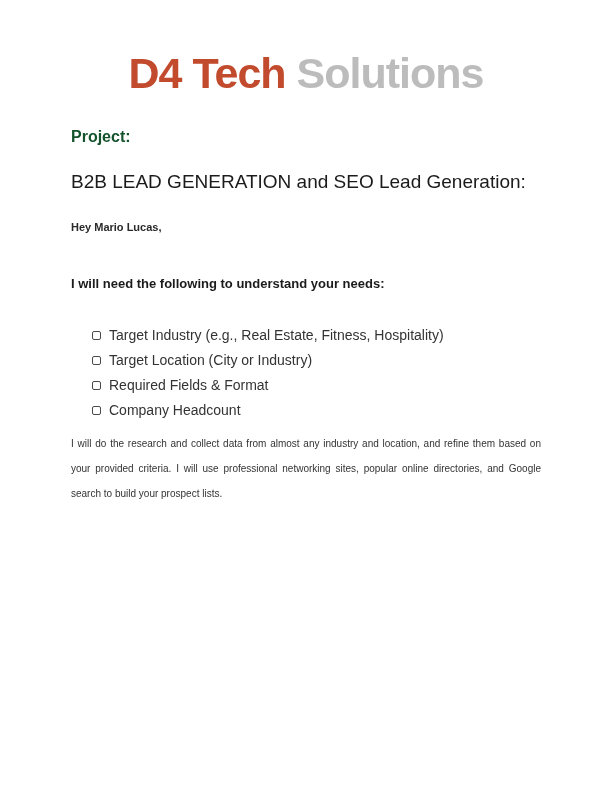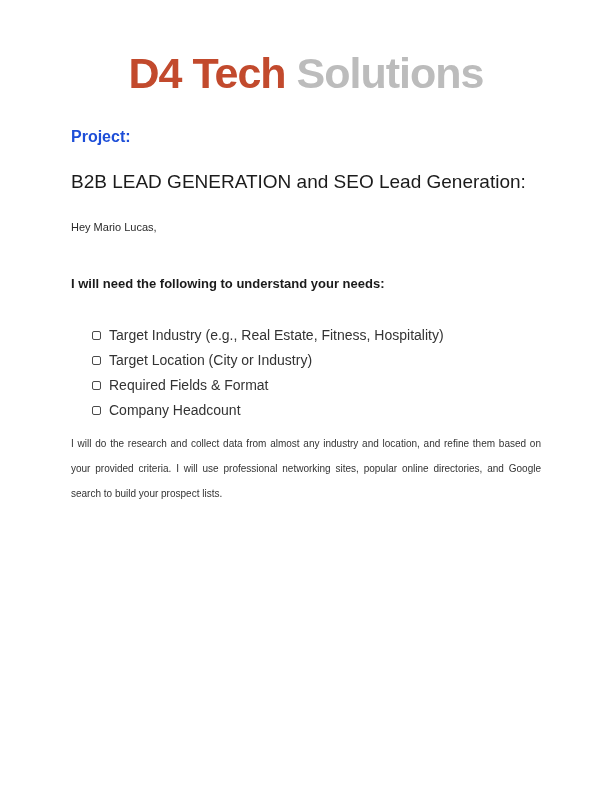--- a/index.html
+++ b/index.html
@@ -26,37 +26,37 @@
     white-space: nowrap;
   }
   .content {
     padding: 0 71px;
   }
   .h-project {
     margin: 30px 0 0 0;
     font-size: 16px;
     line-height: 19px;
     font-weight: bold;
-    color: #1d4ed8;
+    color: #14532d;
   }
   .h-sub {
     margin: 28px 0 0 0;
     font-size: 19px;
     line-height: 16px;
     font-weight: normal;
     color: #1b1b1b;
   }
   .letter {
     margin-top: 25px;
     font-size: 11px;
     line-height: 24.5px;
     color: #333333;
   }
   .greeting {
-    font-weight: normal;
+    font-weight: bold;
     color: #2a2a2a;
   }
   .para {
     margin: 0;
     text-align: justify;
   }
   .h-needs {
     margin: 36px 0 0 0;
     font-size: 13px;
     line-height: 16px;

